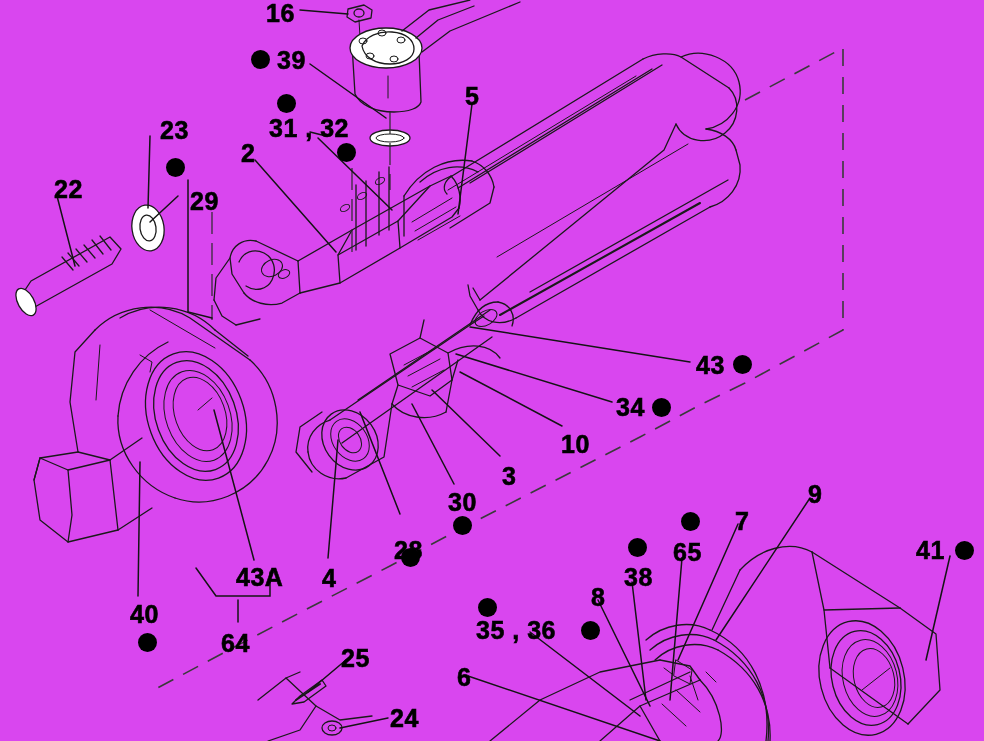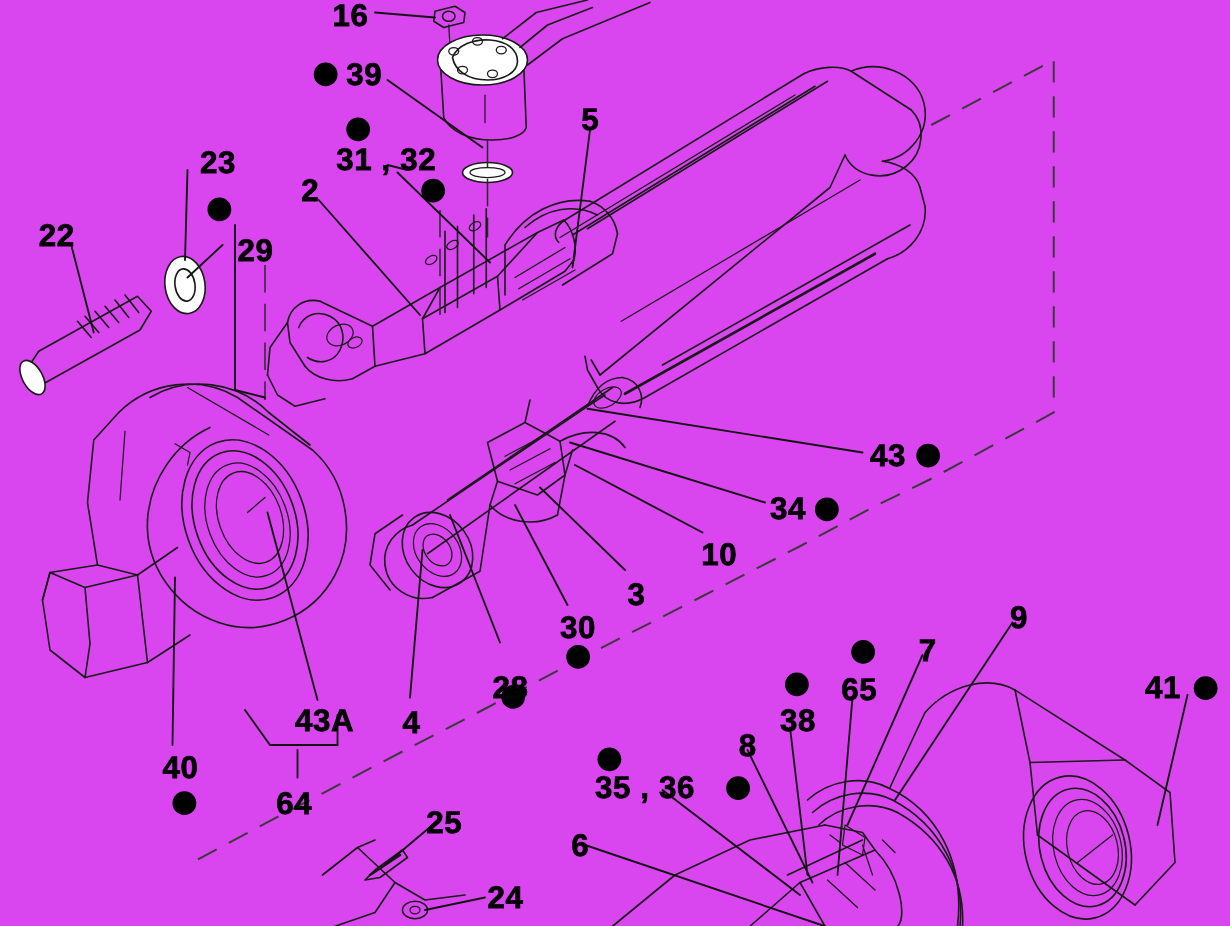--- a/index.html
+++ b/index.html
@@ -319,21 +319,21 @@
       <div class="callout" style="left: 277px; top: 48px;">39</div>
       <div class="bullet" style="left: 251px; top: 50px;"></div>
       <div class="callout" style="left: 136px; top: 118px; margin-left: 24px;">23</div>
       <div class="callout" style="left: 269px; top: 116px;">31 , 32</div>
       <div class="bullet" style="left: 277px; top: 94px;"></div>
       <div class="bullet" style="left: 337px; top: 143px;"></div>
       <div class="callout" style="left: 465px; top: 84px;">5</div>
       <div class="callout" style="left: 241px; top: 141px;">2</div>
       <div class="callout" style="left: 190px; top: 157px; margin-top: 32px;">29</div>
       <div class="bullet" style="left: 166px; top: 158px;"></div>
-      <div class="callout" style="left: 31px; top: 177px; text-align: right;">22</div>
+      <div class="callout" style="left: 54px; top: 177px; text-align: right;">22</div>
       <div class="callout" style="left: 696px; top: 353px;">43</div>
       <div class="bullet" style="left: 733px; top: 355px;"></div>
       <div class="callout" style="left: 616px; top: 395px;">34</div>
       <div class="bullet" style="left: 652px; top: 398px;"></div>
       <div class="callout" style="left: 561px; top: 432px;">10</div>
       <div class="callout" style="left: 502px; top: 464px;">3</div>
       <div class="callout" style="left: 448px; top: 490px;">30</div>
       <div class="bullet" style="left: 453px; top: 516px;"></div>
       <div class="callout" style="left: 394px; top: 520px; margin-top: 18px;">28</div>
       <div class="bullet" style="left: 401px; top: 548px;"></div>

